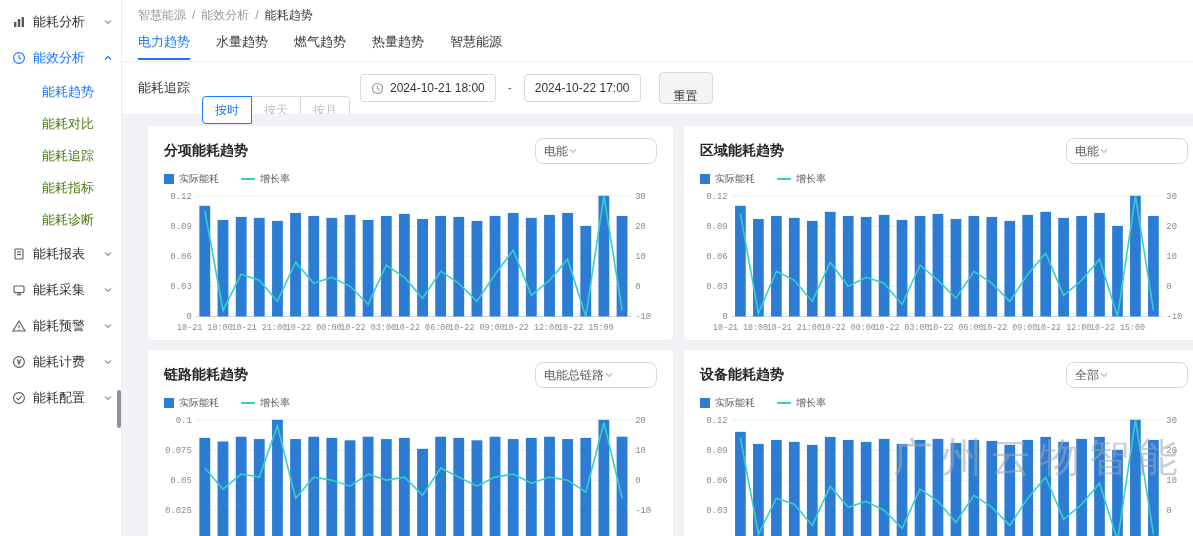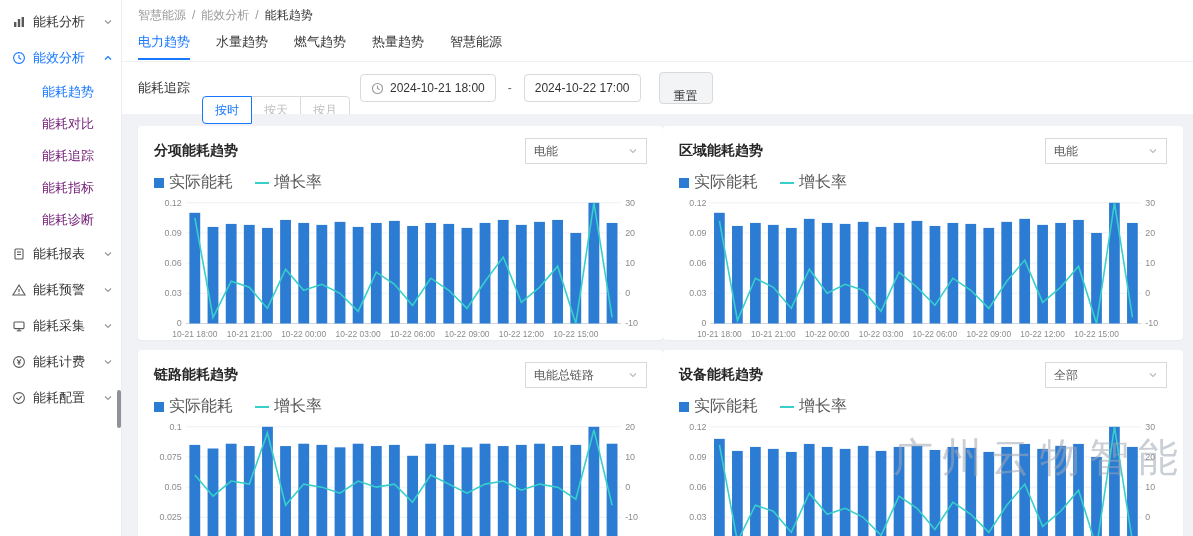--- a/index.html
+++ b/index.html
@@ -7,21 +7,21 @@
   body { font-family:"Liberation Sans","DejaVu Sans",sans-serif; color:#333; }
   .app { position:relative; width:1193px; height:536px; overflow:hidden; background:#fff; display:flex; }
 
   
   .sidebar { flex:0 0 122px; width:122px; border-right:1px solid #ebedf0; padding-top:4px; position:relative; background:#fff; }
   .nav-item { height:36px; display:flex; align-items:center; padding:0 8px 0 12px; font-size:13px; color:#333; cursor:pointer; }
   .nav-icon { display:flex; margin-right:7px; color:#595959; }
   .nav-label { flex:1; white-space:nowrap; }
   .nav-caret { color:#999; display:flex; }
   .nav-item.active, .nav-item.active .nav-icon, .nav-item.active .nav-caret { color:var(--accent); }
-  .sub-item { height:32px; line-height:32px; padding-left:42px; font-size:13px; color:#701a75; cursor:pointer; white-space:nowrap; }
+  .sub-item { height:32px; line-height:32px; padding-left:42px; font-size:13px; color:#4d7c0f; cursor:pointer; white-space:nowrap; }
   .sub-item.active { color:var(--accent); }
   .scroll-thumb { position:absolute; right:0; top:390px; width:4px; height:38px; background:#8f9399; border-radius:2px; cursor:pointer; }
 
   
   .main { flex:1; min-width:0; display:flex; flex-direction:column; }
   .breadcrumb { height:30px; display:flex; align-items:center; padding:0 16px; font-size:12px; color:#999; gap:6px; }
   .bc-item { cursor:pointer; }
   .bc-current { color:#333; }
   .tabs { height:32px; display:flex; align-items:center; gap:26px; padding:0 16px; border-bottom:1px solid #eef0f2; }
   .tab { font-size:13px; color:#333; padding-bottom:8px; position:relative; cursor:pointer; white-space:nowrap; }
@@ -33,27 +33,27 @@
   .btn-group { display:flex;margin-top:44px; }
   .gbtn { height:28px; padding:0 12px; font-size:12px; border:1px solid #d9d9d9; background:#fff; color:#bfbfbf; display:flex; align-items:center; cursor:pointer; }
   .gbtn:first-child { border-radius:4px 0 0 4px; }
   .gbtn:last-child { border-radius:0 4px 4px 0; }
   .gbtn + .gbtn { margin-left:-1px; }
   .gbtn.active { border-color:var(--accent); color:var(--accent); position:relative; z-index:1; }
   .date-input { height:28px; border:1px solid #d9d9d9; border-radius:4px; display:flex; align-items:center; padding:7px 10px; font-size:12px; color:#333; gap:6px; background:#fff; cursor:pointer; }
   .date-sep { color:#666; font-size:12px; margin:0 2px; }
   .reset-btn { height:16px; padding:15px 14px; border:1px solid #d9d9d9; border-radius:4px; background:#f3f4f6; font-size:12px; color:#333; margin-left:8px; cursor:pointer; }
 
-  .content { flex:1; background:#f0f2f5; padding:12px 4px 0 16px; display:grid; grid-template-columns:525px 520px; grid-auto-rows:214px; gap:10px 0; overflow:hidden; }
+  .content { flex:1; background:#f0f2f5; padding:12px 4px 0 26px; display:grid; grid-template-columns:525px 520px; grid-auto-rows:214px; gap:10px 11px; overflow:hidden;font-family:Liberation Mono, monospace; }
   .card { background:#fff; border-radius:4px; padding:12px 16px 6px 16px; box-shadow:0 1px 2px rgba(0,0,0,0.03); overflow:hidden; }
   .card-head { display:flex; justify-content:space-between; align-items:center; }
   .card-title { font-size:14px; font-weight:700; color:#262626; }
-  .select { width:122px; height:26px; border:1px solid #d9d9d9; border-radius:0; display:flex; align-items:center; justify-content:space-between; padding:0 8px; font-size:12px; color:#595959; cursor:pointer; background:#fff; }
+  .select { width:122px; height:26px; border:1px solid #d9d9d9; border-radius:8px; display:flex; align-items:center; padding:0 8px; font-size:12px; color:#595959; cursor:pointer; background:#fff; }
   .select .nav-caret { color:#bbb; }
-  .legend { display:flex; align-items:center; margin-top:8px; font-size:16px; color:#595959; }
+  .legend { display:flex; align-items:center; margin-top:8px; font-size:10px; color:#595959; }
   .legend-item { display:flex; align-items:center; gap:5px; cursor:pointer; }
   .legend-item.second { margin-left:22px; }
   .sq { width:10px; height:10px; background:var(--bar); display:inline-block; }
   .ln { width:14px; height:2px; background:var(--line); display:inline-block; }
   .chart-svg { width:100%; height:146px; display:block; margin-top:2px; }
 
   .watermark { position:absolute; right:6px; top:430px; font-size:40px; letter-spacing:9px; color:#a0a8b5; opacity:0.55; pointer-events:none; white-space:nowrap; z-index:5; }
 </style>
 </head>
 <body>
@@ -111,42 +111,42 @@
       <span class="nav-caret">
         <svg width="10" height="10" viewBox="0 0 10 10">
             <polyline points="2,3.5 5,6.5 8,3.5" fill="none" stroke="currentColor" stroke-width="1.2"></polyline>
           </svg>
       </span>
     </div>
 
     <div class="nav-item">
       <span class="nav-icon">
         <svg width="14" height="14" viewBox="0 0 14 14">
+            <rect x="2" y="3" width="10" height="6.6" rx="1" fill="none" stroke="currentColor" stroke-width="1.1"></rect>
+            <line x1="7" y1="9.6" x2="7" y2="11.8" stroke="currentColor" stroke-width="1.1"></line>
+            <line x1="4.8" y1="11.8" x2="9.2" y2="11.8" stroke="currentColor" stroke-width="1.1"></line>
+          </svg>
+      </span>
+      <span class="nav-label">能耗采集</span>
+      <span class="nav-caret">
+        <svg width="10" height="10" viewBox="0 0 10 10">
+            <polyline points="2,3.5 5,6.5 8,3.5" fill="none" stroke="currentColor" stroke-width="1.2"></polyline>
+          </svg>
+      </span>
+    </div>
+
+    <div class="nav-item">
+      <span class="nav-icon">
+        <svg width="14" height="14" viewBox="0 0 14 14">
             <path d="M7 2 L13 12 H1 Z" fill="none" stroke="currentColor" stroke-width="1.1"></path>
             <line x1="7" y1="6" x2="7" y2="9" stroke="currentColor" stroke-width="1.1"></line>
             <circle cx="7" cy="10.6" r="0.6" fill="currentColor"></circle>
           </svg>
       </span>
       <span class="nav-label">能耗预警</span>
-      <span class="nav-caret">
-        <svg width="10" height="10" viewBox="0 0 10 10">
-            <polyline points="2,3.5 5,6.5 8,3.5" fill="none" stroke="currentColor" stroke-width="1.2"></polyline>
-          </svg>
-      </span>
-    </div>
-
-    <div class="nav-item">
-      <span class="nav-icon">
-        <svg width="14" height="14" viewBox="0 0 14 14">
-            <rect x="2" y="3" width="10" height="6.6" rx="1" fill="none" stroke="currentColor" stroke-width="1.1"></rect>
-            <line x1="7" y1="9.6" x2="7" y2="11.8" stroke="currentColor" stroke-width="1.1"></line>
-            <line x1="4.8" y1="11.8" x2="9.2" y2="11.8" stroke="currentColor" stroke-width="1.1"></line>
-          </svg>
-      </span>
-      <span class="nav-label">能耗采集</span>
       <span class="nav-caret">
         <svg width="10" height="10" viewBox="0 0 10 10">
             <polyline points="2,3.5 5,6.5 8,3.5" fill="none" stroke="currentColor" stroke-width="1.2"></polyline>
           </svg>
       </span>
     </div>
 
     <div class="nav-item">
       <span class="nav-icon">
         <svg width="14" height="14" viewBox="0 0 14 14">

